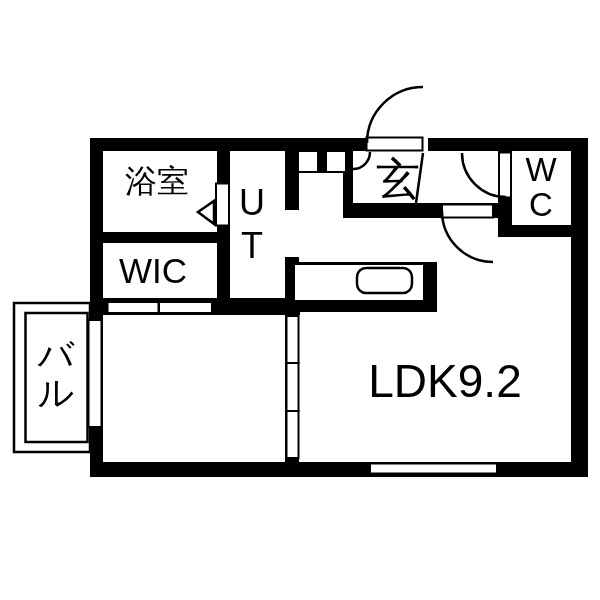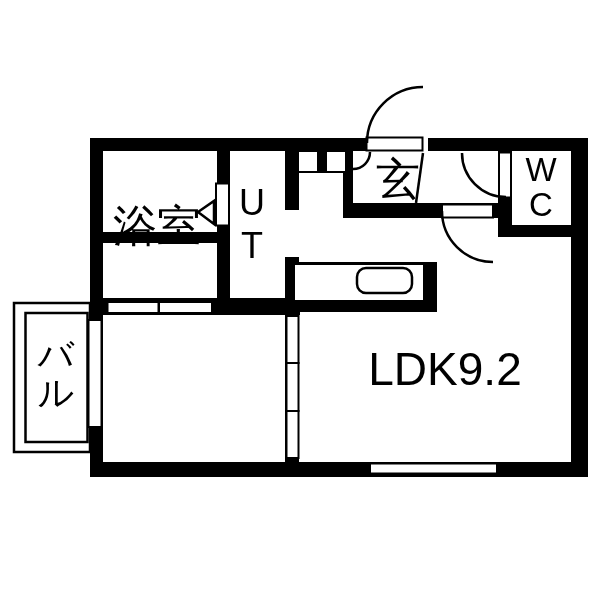--- a/index.html
+++ b/index.html
@@ -2,27 +2,27 @@
 <html><head>
 <meta charset="utf-8">
 <style>
   html,body{margin:0;padding:0;background:#ffffff;}
   #stage{position:relative;width:600px;height:600px;background:#ffffff;overflow:hidden;
          font-family:"Liberation Sans","DejaVu Sans",sans-serif;}
   #plan-svg{position:absolute;left:0;top:0;}
   .lbl{position:absolute;transform:translate(-50%,-50%);color:#000;white-space:nowrap;
        text-align:center;font-weight:400;letter-spacing:0px;}
   .lbl span{display:block;}
-  #lbl-bathroom{left:157px;top:182px;font-size:44px;margin-top:44px;}
+  #lbl-bathroom{left:157px;top:182px;font-size:32px;}
   #lbl-ut{left:252px;top:224px;font-size:36px;line-height:43px;}
   #lbl-wic{left:153px;top:271px;font-size:35px;}
   #lbl-genkan{left:398px;top:179px;font-size:44px;}
   #lbl-wc{left:541px;top:187px;font-size:33px;line-height:35px;}
   #lbl-western{left:184px;top:390px;font-size:42px;}
-  #lbl-ldk{left:445px;top:369px;font-size:46px;}
+  #lbl-ldk{left:445px;top:381px;font-size:46px;}
   #lbl-balcony{left:56px;top:374px;font-size:36px;line-height:38px;}
 </style>
 </head>
 <body>
 
 <div id="stage">
 
   <svg id="plan-svg" width="600" height="600" viewBox="0 0 600 600">
 
     <g>
@@ -83,20 +83,21 @@
     <rect x="357" y="268" width="55" height="25" rx="9" fill="#ffffff" stroke="#000" stroke-width="2.5"></rect>
   </svg>
 
   <div class="lbl" id="lbl-bathroom">浴室</div>
 
   <div class="lbl" id="lbl-ut">
     <span>U</span>
     <span>T</span>
   </div>
 
+  <div class="lbl" id="lbl-wic">WIC</div>
 
   <div class="lbl" id="lbl-genkan">玄</div>
 
   <div class="lbl" id="lbl-wc">
     <span>W</span>
     <span>C</span>
   </div>
 
 
   <div class="lbl" id="lbl-ldk">LDK9.2</div>

